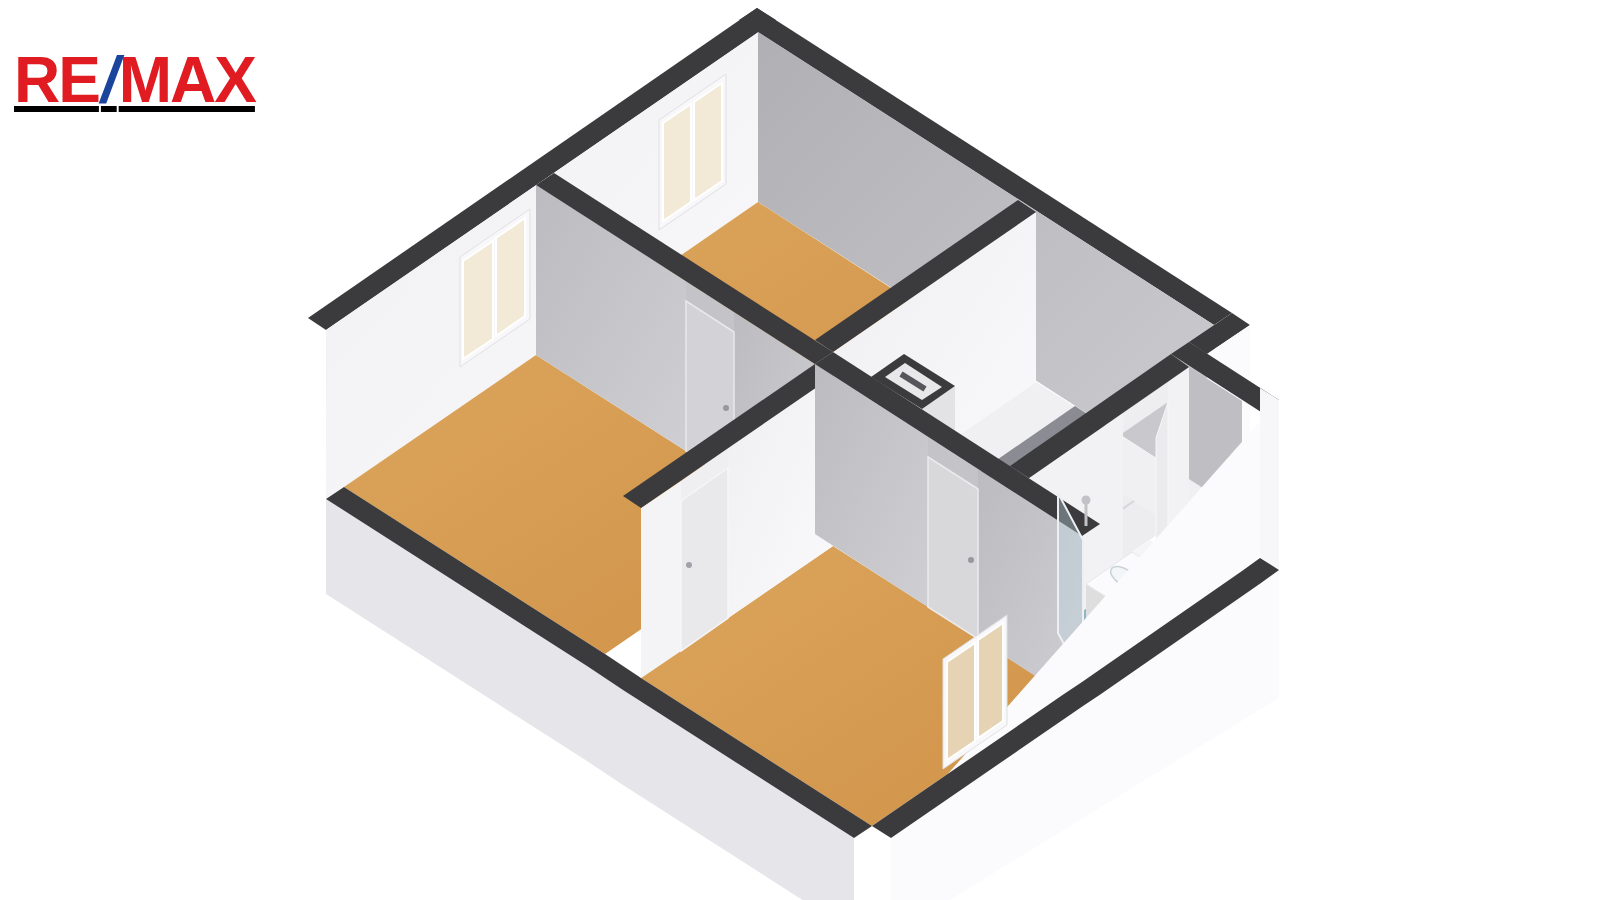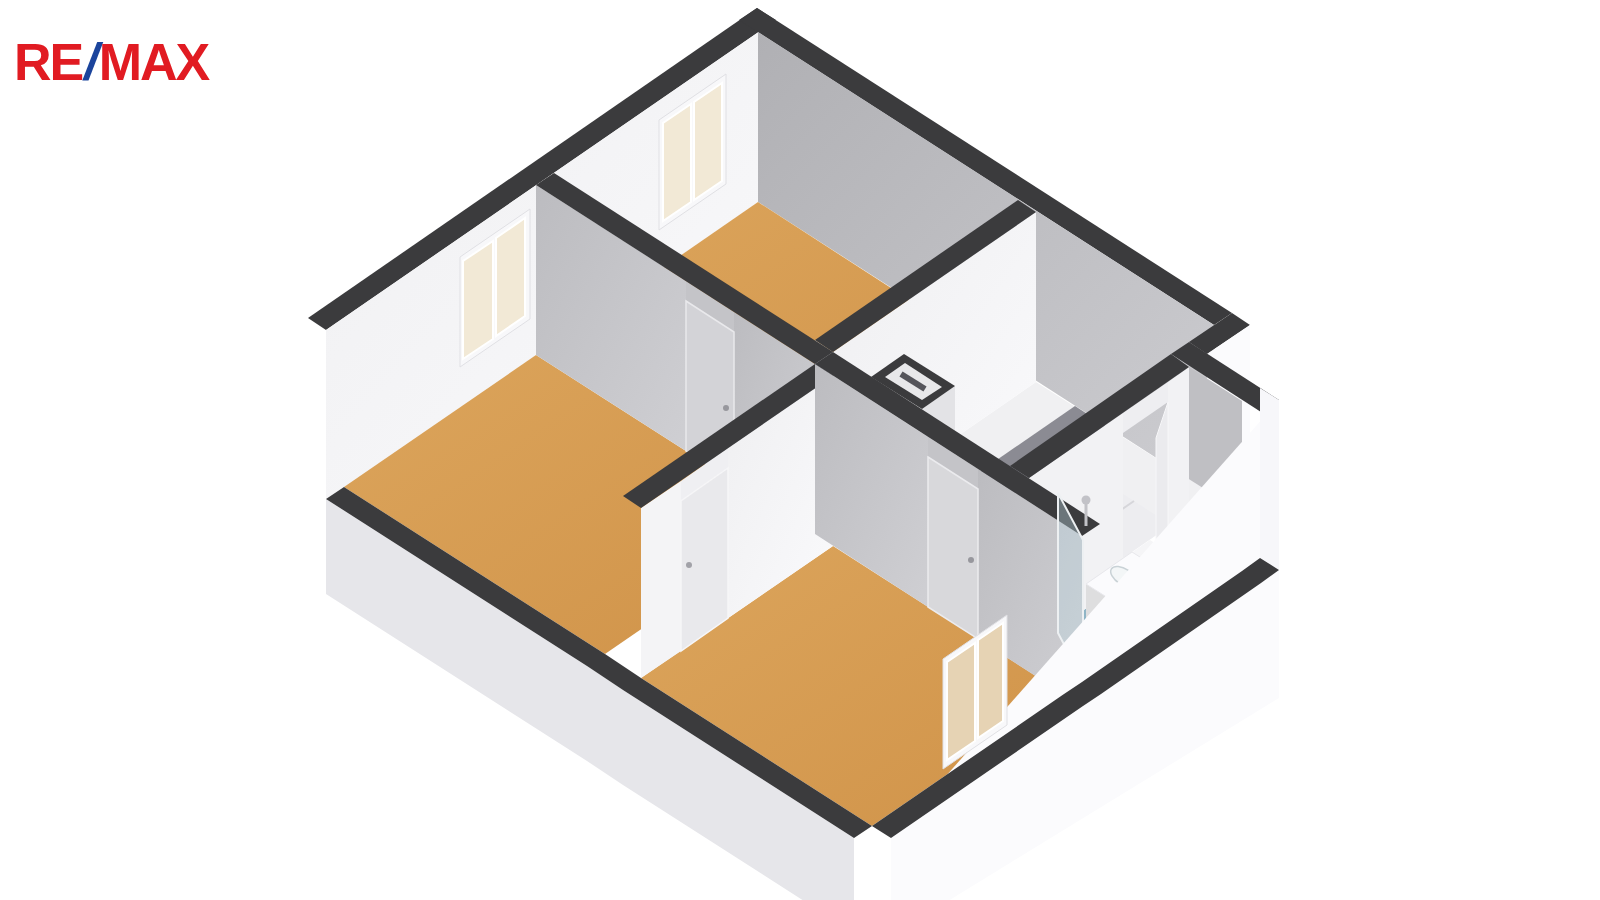--- a/index.html
+++ b/index.html
@@ -1,19 +1,19 @@
 <!DOCTYPE html>
 <html><head>
 <meta charset="utf-8">
 <style>
   html,body{margin:0;padding:0;background:#ffffff;}
   .stage{position:relative;width:1600px;height:900px;background:#ffffff;overflow:hidden;
          font-family:"Liberation Sans", sans-serif;}
-  .logo{position:absolute;left:14px;top:36px;font-weight:bold;font-size:52px;
-        letter-spacing:-2px;line-height:1;user-select:none;}
+  .logo{position:absolute;left:14px;top:48px;font-weight:bold;font-size:64px;
+        letter-spacing:-2px;line-height:1;user-select:none;text-decoration:underline;}
   .logo .re,.logo .max{color:#e11b22;}
   .logo .slash{color:#1b449c;font-style:italic;font-weight:bold;padding:0 2px;}
   svg{position:absolute;left:0;top:0;}
 </style>
 </head>
 <body>
 
 <div class="stage">
   <svg width="1600" height="900" viewBox="0 0 1600 900" id="plan-svg">
     <defs>

